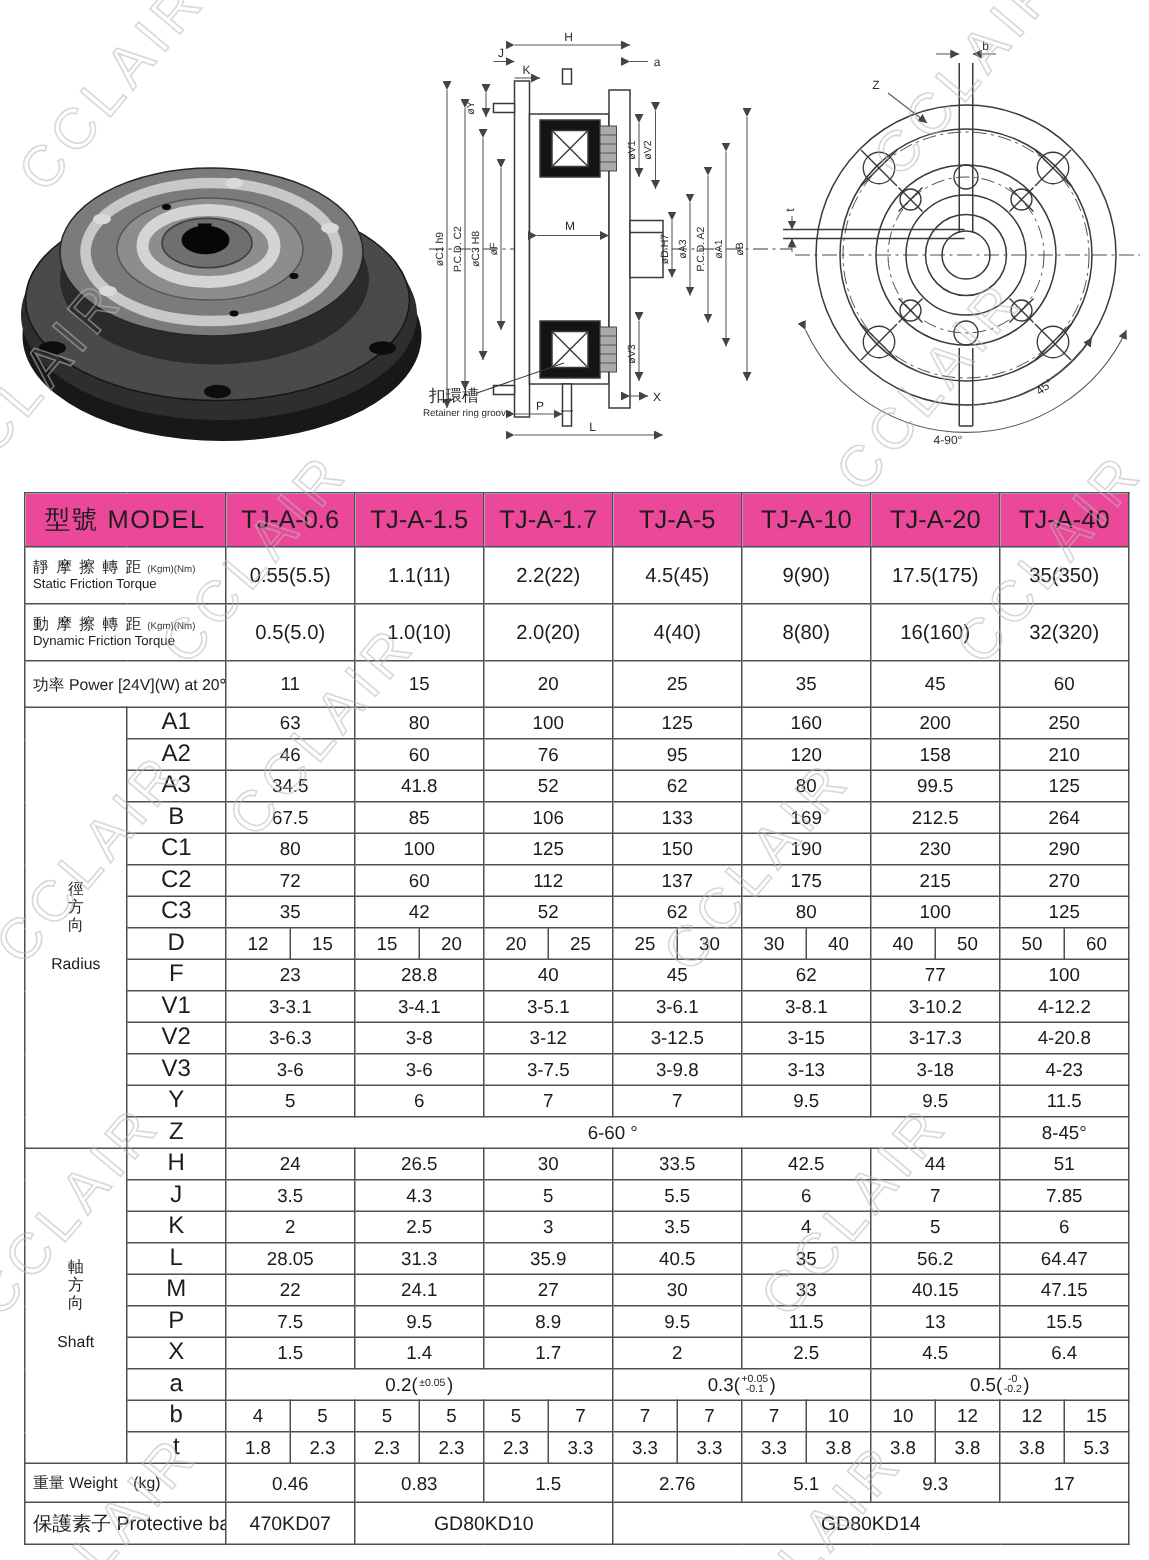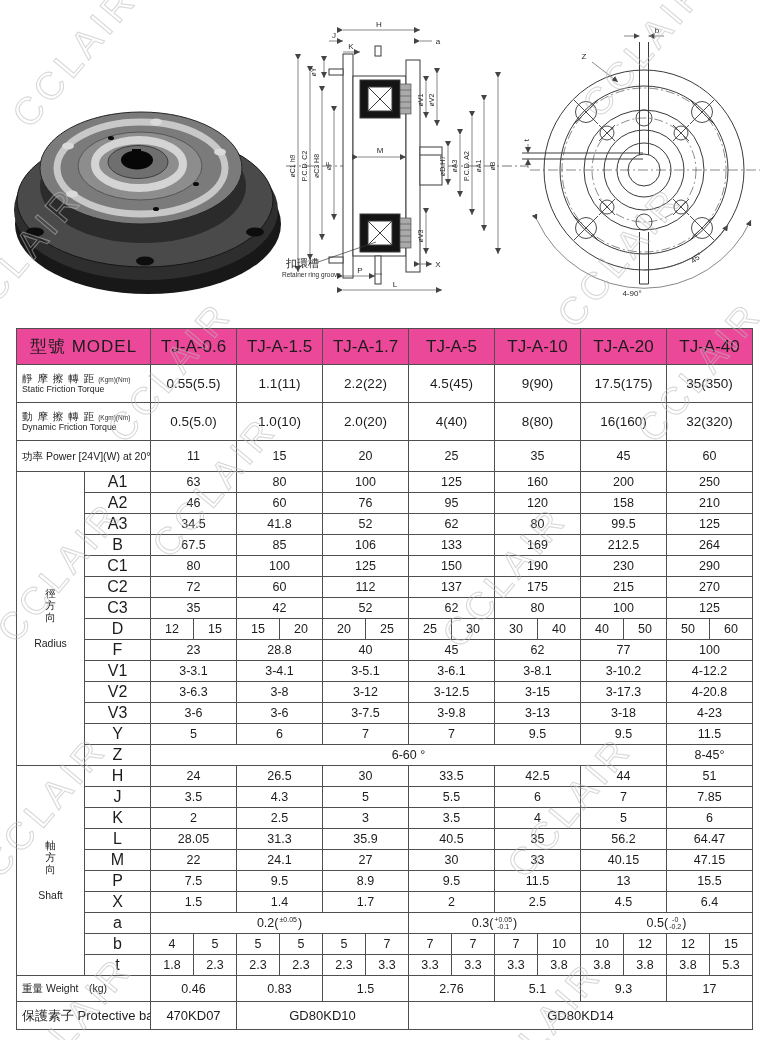--- a/index.html
+++ b/index.html
@@ -25,21 +25,21 @@
   tr.r-pr td{height:27px;font-size:13px;}
   td.lblc,td.lbl1{text-align:left;padding-left:5px;}
   .lz{font-size:10.5px;letter-spacing:1px;line-height:1.25;}
   .un{font-size:6.5px;letter-spacing:0;margin-left:3px;color:#333;}
   .le{font-size:8.8px;letter-spacing:0;line-height:1.1;}
   td.lbl1{font-size:10.5px;}
   td.side{background:#fff;}
   .szh{display:flex;flex-direction:column;align-items:center;font-size:10.5px;line-height:1.12;}
   .sen{font-size:10.5px;margin-top:13px;}
   td.par{font-size:16px;}
-  .tw{display:inline-flex;justify-content:center;font-size:12.5px;}
+  .tw{display:inline-flex;align-items:center;justify-content:center;font-size:12.5px;}
   .tst{display:inline-flex;flex-direction:column;font-size:7px;line-height:1.05;margin:0 1px;}
   #wm-overlay{position:absolute;left:0;top:0;pointer-events:none;z-index:9;}
   #wm-overlay text{font-size:38px;letter-spacing:5px;fill:none;stroke:#b9b9b9;stroke-width:1.1;opacity:.55;}
 </style>
 </head>
 <body>
 
 <div class="page">
 
   <svg id="photo-fig" class="fig" width="276" height="258" viewBox="0 0 276 258">

